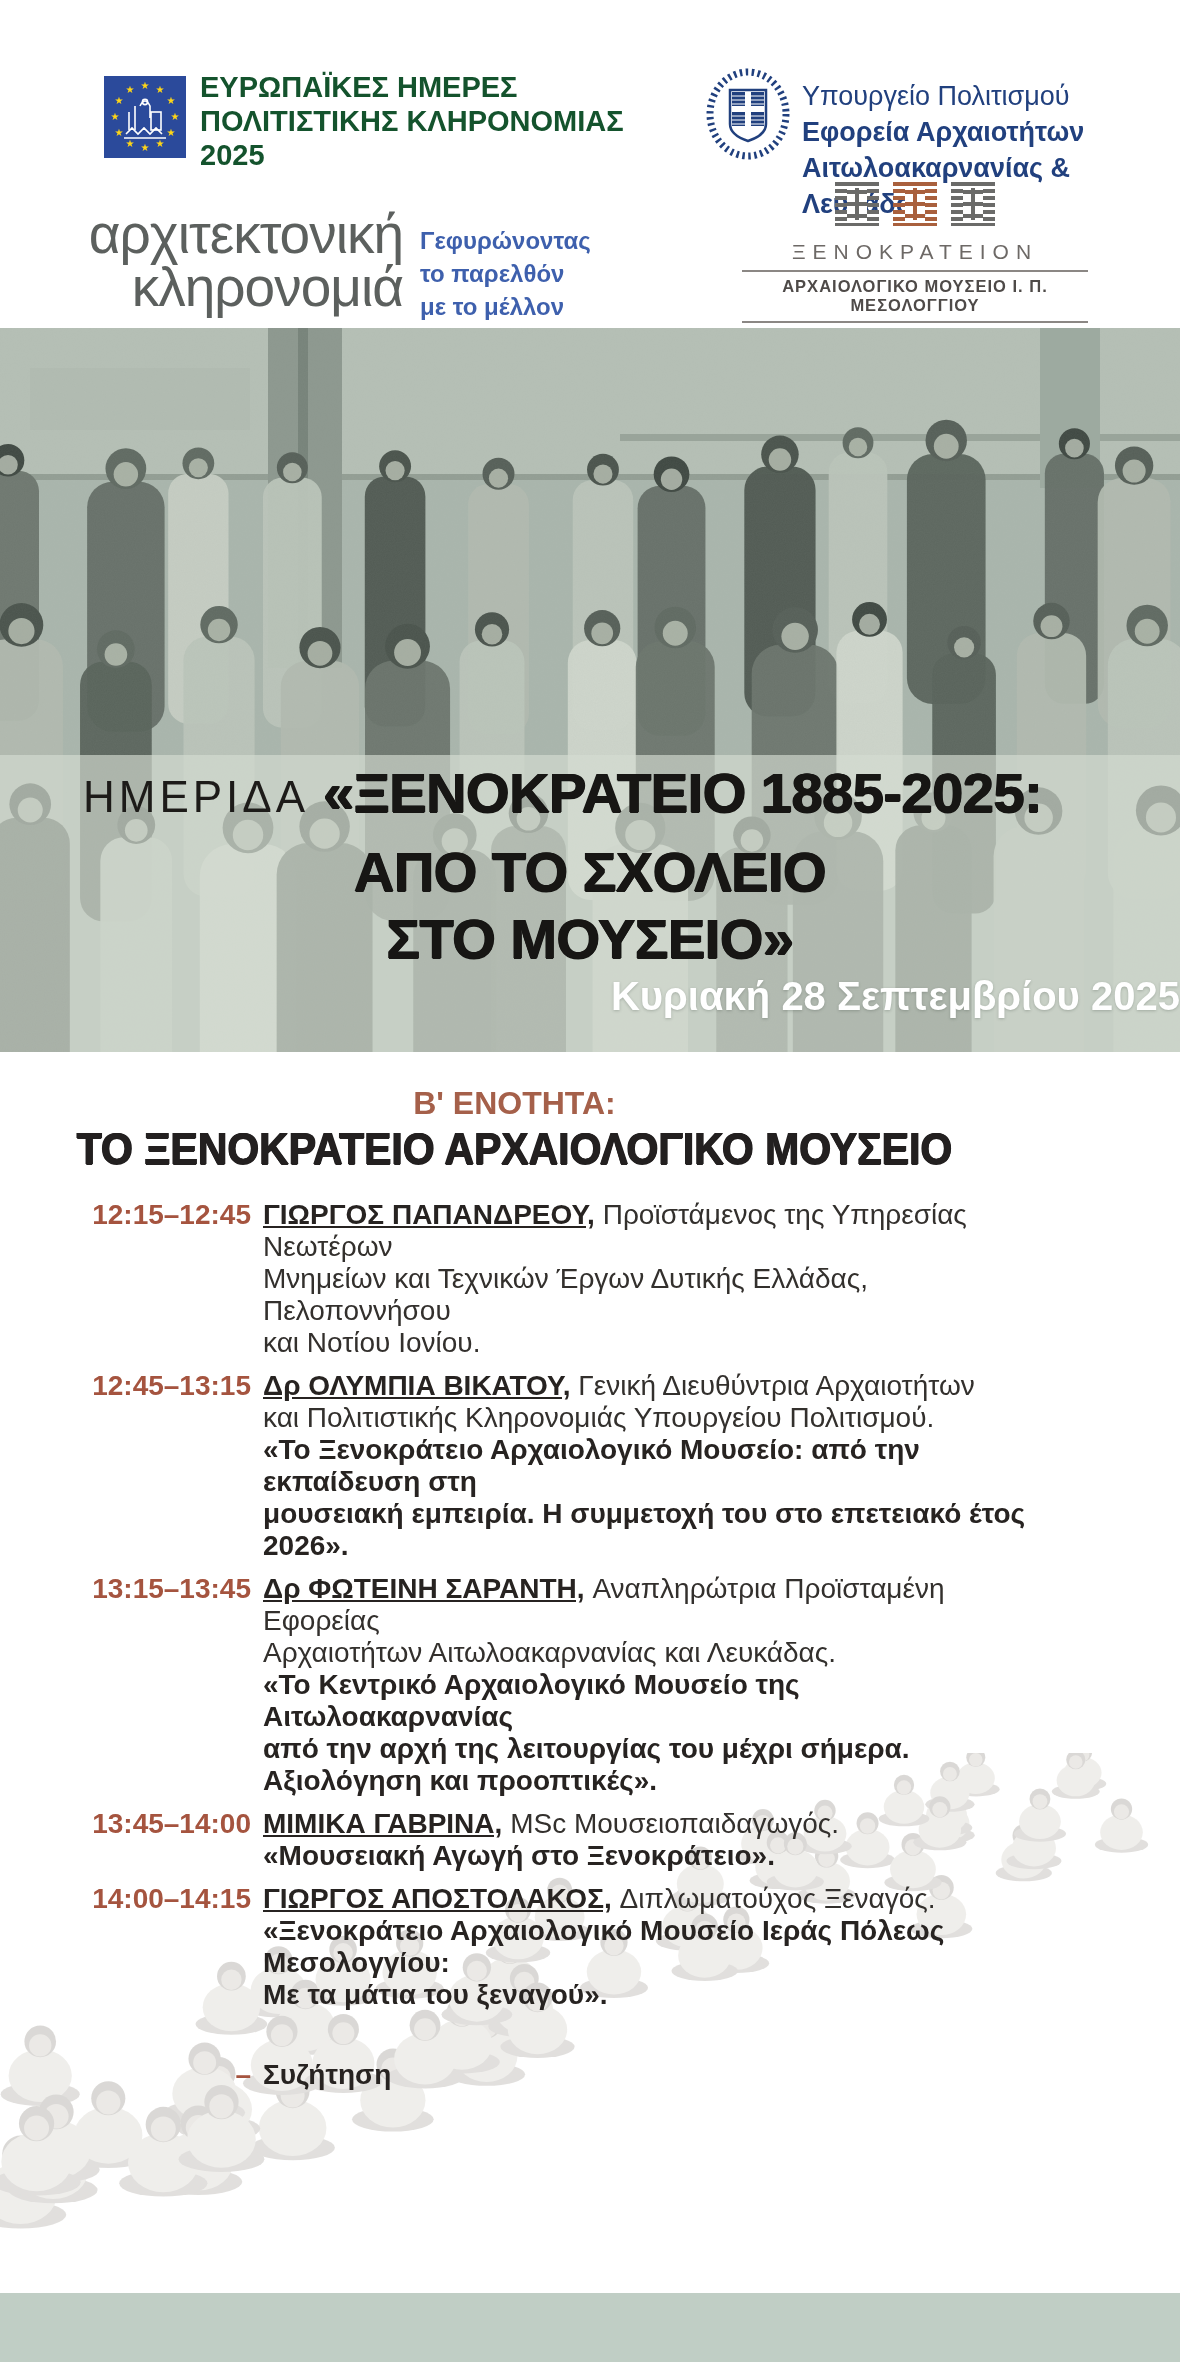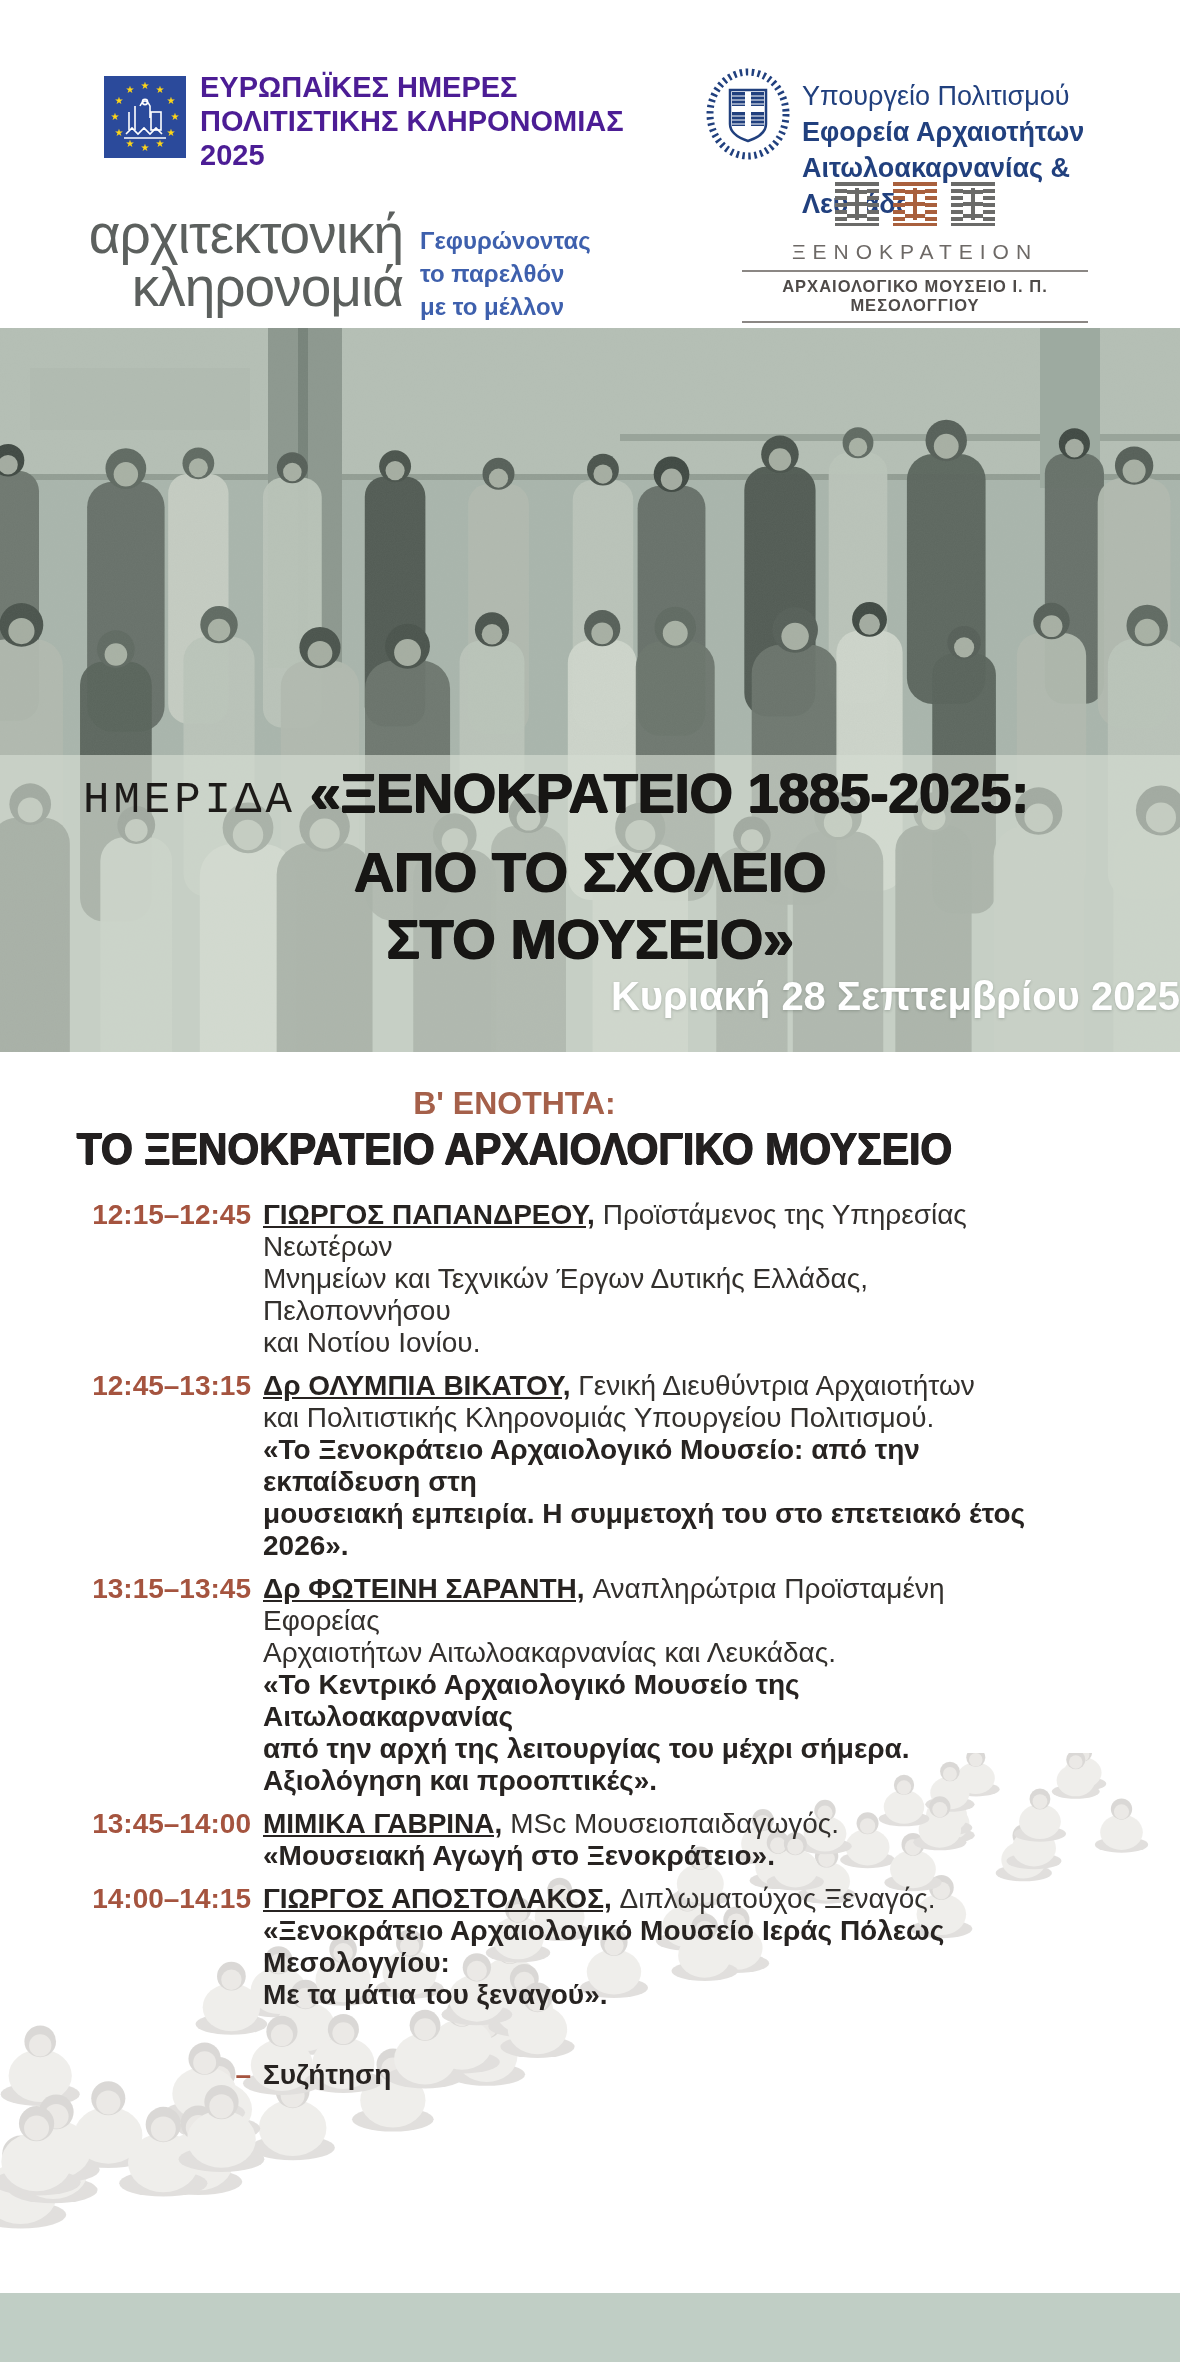--- a/index.html
+++ b/index.html
@@ -3,40 +3,40 @@
 <meta charset="utf-8">
 <style>
   html,body{margin:0;padding:0;background:#ffffff;}
   .poster{position:relative;width:1180px;height:2362px;overflow:hidden;background:#ffffff;
           font-family:"Liberation Sans","DejaVu Sans",sans-serif;}
 
   
   .hdr-block{position:absolute;}
   .ehd-logo{left:104px;top:76px;width:82px;height:82px;}
   .ehd-text{left:200px;top:70px;font-size:29px;line-height:34px;font-weight:700;
-            color:#4c1d95;white-space:pre-line;}
+            color:#14532d;white-space:pre-line;}
   .min-emblem{left:704px;top:68px;width:88px;height:92px;}
   .min-text{left:802px;top:78px;font-size:27px;line-height:36px;color:#21407e;}
   .min-bold{font-weight:700;white-space:pre-line;}
   .arch-text{left:55px;top:208px;width:348px;text-align:right;color:#5c605e;
              font-size:55px;line-height:53px;letter-spacing:-1px;}
   .arch-tag{left:420px;top:224px;font-size:24px;line-height:33px;font-weight:700;
             color:#3e60ad;white-space:pre-line;}
   .xen-block{left:742px;top:182px;width:346px;text-align:center;color:#6d6966;}
   .xen-squares{display:flex;justify-content:center;gap:14px;}
   .xen-name{margin-top:14px;font-size:21px;letter-spacing:7px;color:#6d6966;}
   .xen-rule{border:none;border-top:2px solid #8b8784;margin:6px 0 5px 0;}
   .xen-sub{font-size:16.5px;font-weight:700;letter-spacing:1px;color:#4e4a48;}
 
   
   .photo{position:absolute;left:0;top:328px;width:1180px;height:724px;}
   .band{position:absolute;left:0;top:755px;width:1180px;height:297px;
         background:rgba(213,220,209,0.66);}
   .kicker-line{position:absolute;left:83px;top:760px;color:#1d1b19;}
-  .kicker{font-size:44px;font-weight:400;letter-spacing:4px;font-family:Liberation Mono, monospace;}
+  .kicker{font-size:44px;font-weight:400;letter-spacing:4px;}
   .heavy{font-weight:700;text-shadow:0.7px 0 currentColor,-0.7px 0 currentColor,0 0.5px currentColor;}
   .title1{font-size:56px;letter-spacing:-0.5px;margin-left:14px;color:#171614;}
   .hero-rest{position:absolute;left:0;top:838px;width:1180px;text-align:center;
              font-size:56px;line-height:67px;color:#171614;white-space:pre-line;
              letter-spacing:-0.5px;}
   .hero-date{position:absolute;left:0;top:974px;width:1180px;text-align:right;
              font-size:40px;font-weight:700;color:#ffffff;
              text-shadow:0 1px 3px rgba(40,50,45,0.25);}
 
   

